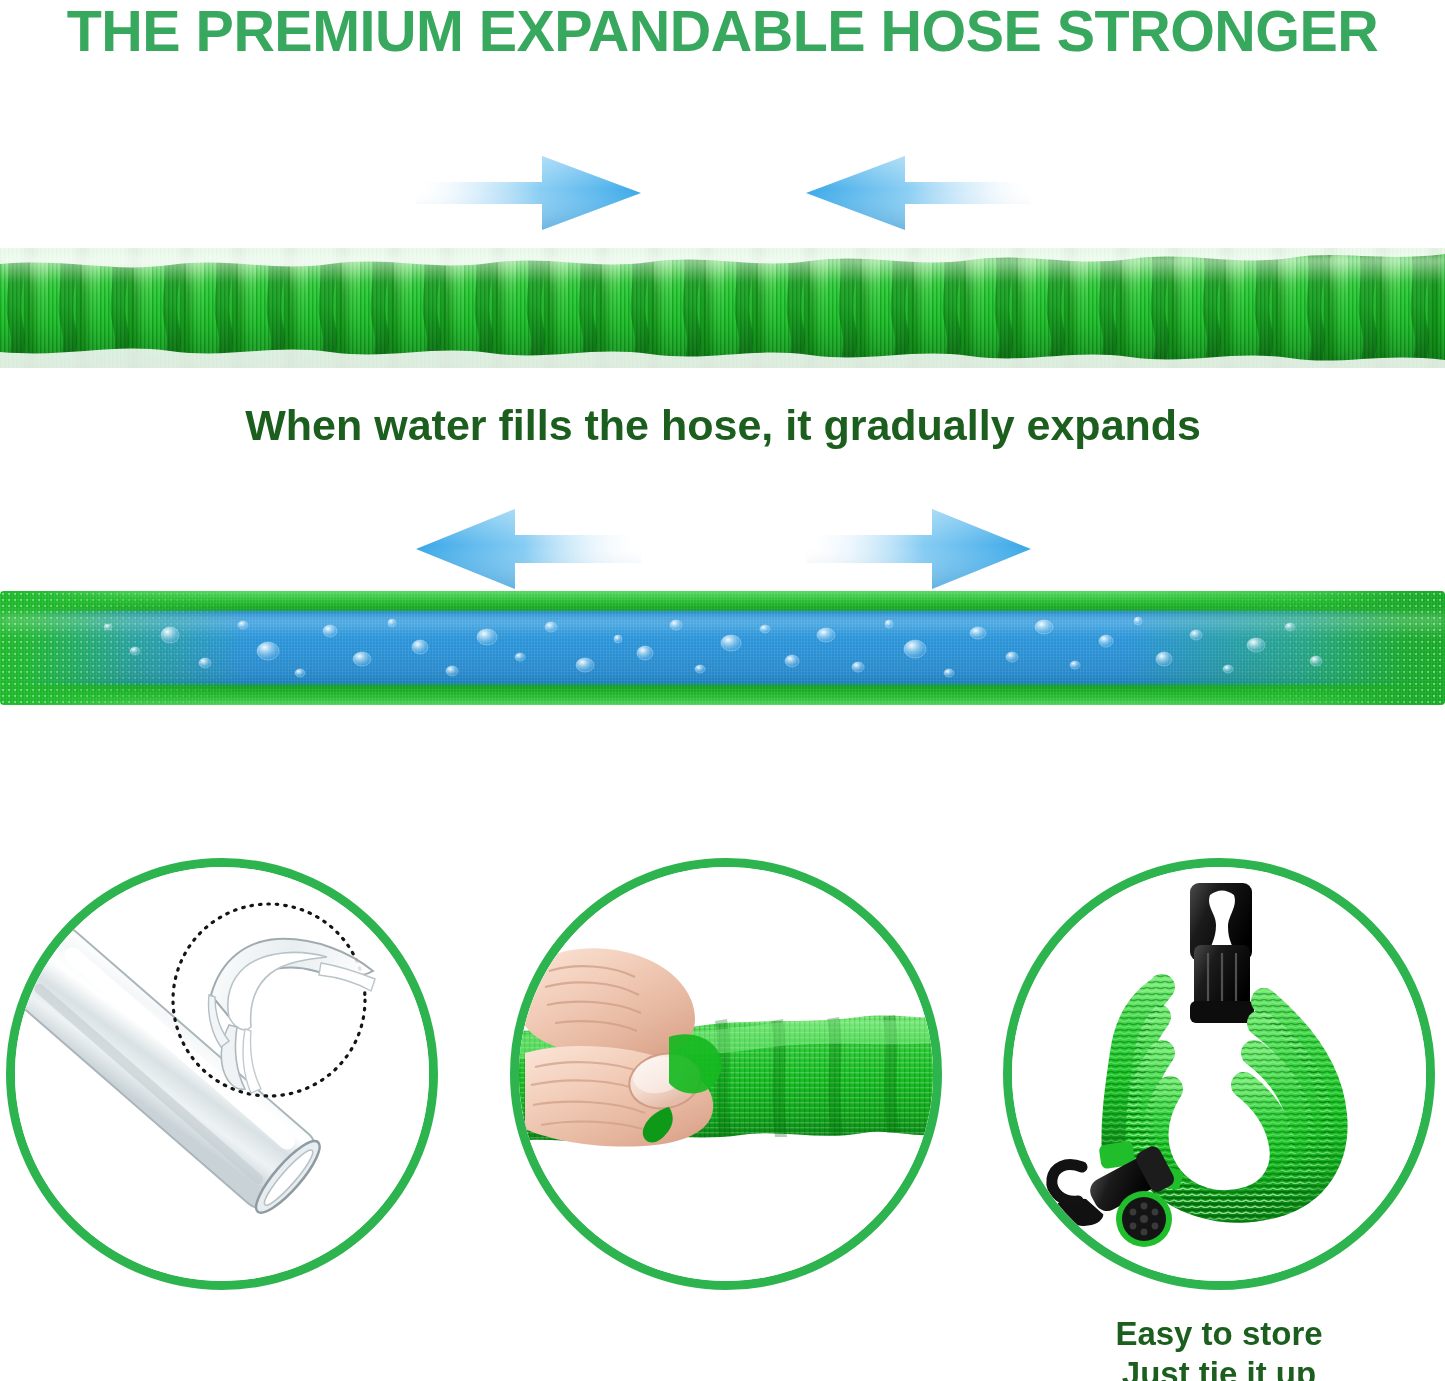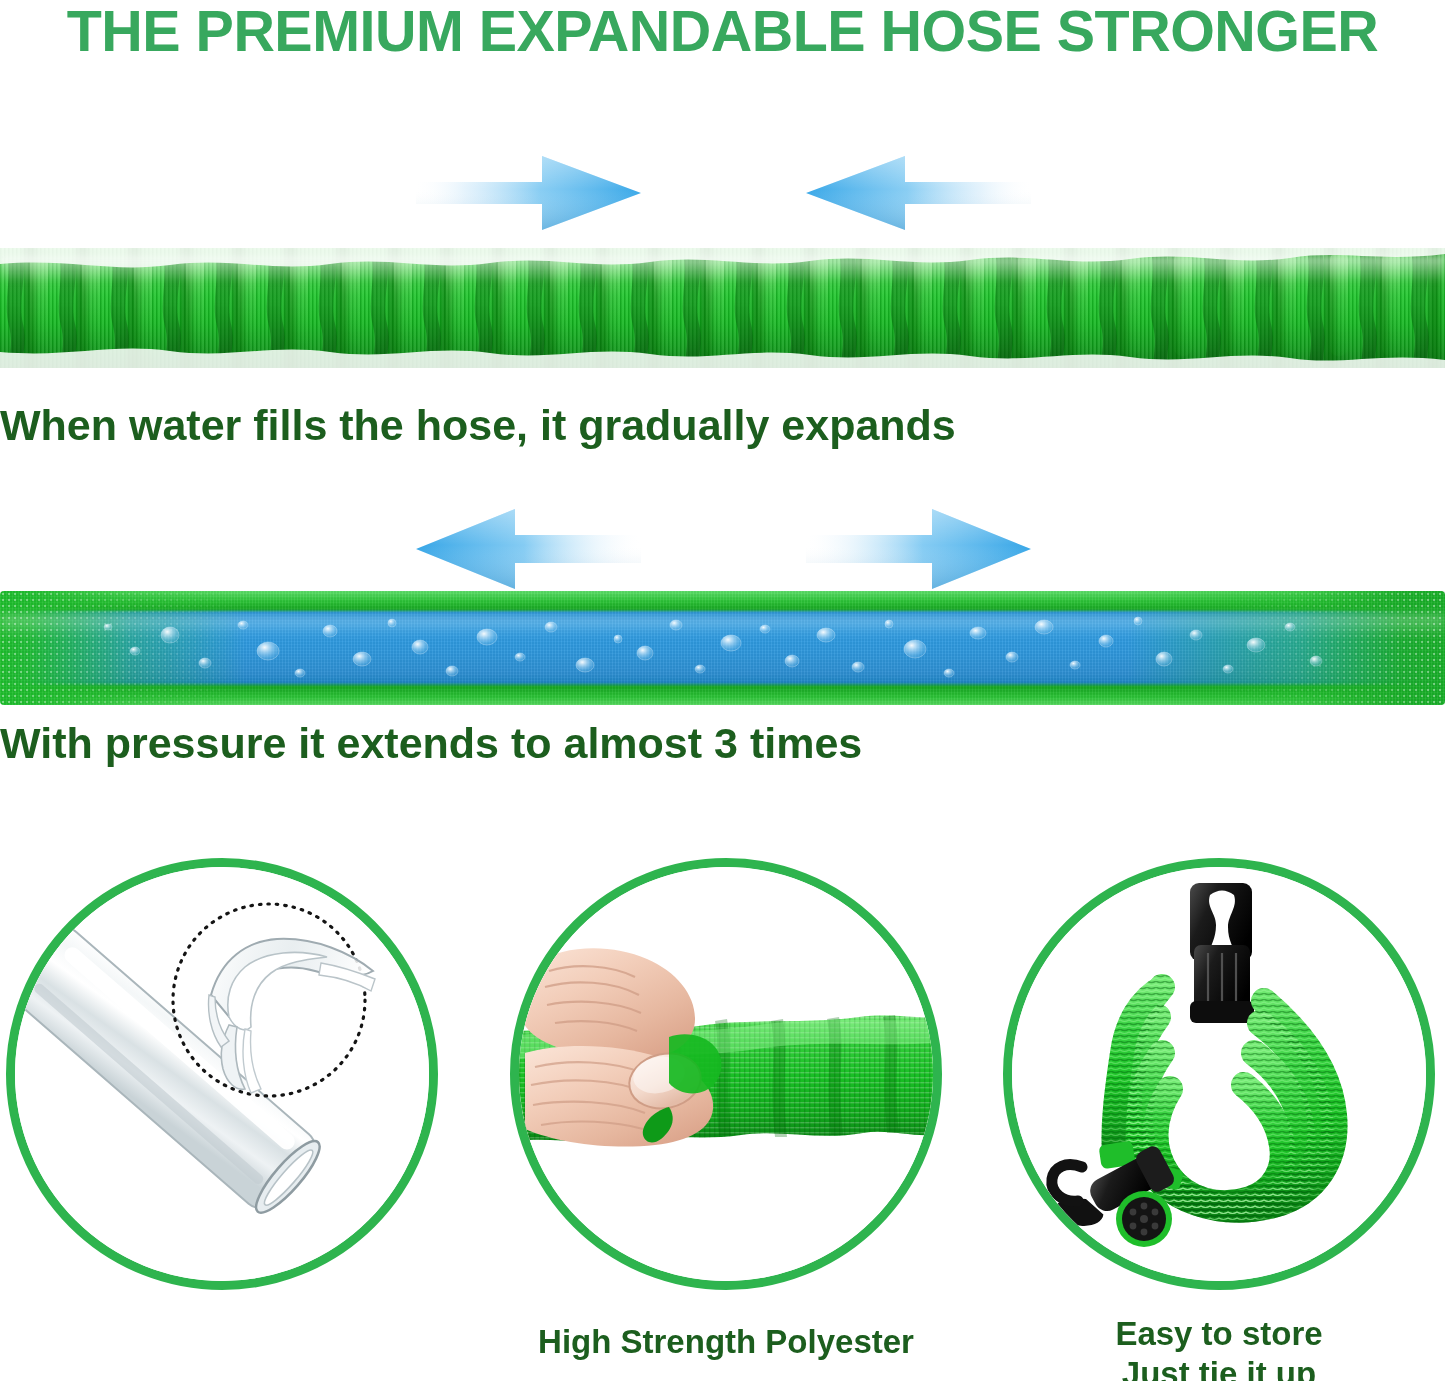--- a/index.html
+++ b/index.html
@@ -35,21 +35,21 @@
     color: #38a85e;
     transform: scaleX(0.99);
     white-space: nowrap;
   }
 
   
   .caption {
     position: absolute;
     left: 0;
     width: 1201px;
-    text-align: left;
+    text-align: right;
     font-family: "Liberation Sans", sans-serif;
     font-weight: 700;
     font-size: 43px;
     line-height: 50px;
     color: #1c5e1e;
     white-space: nowrap;
   }
   .caption-1 { top: 400px; }
   .caption-2 { top: 718px; }
 
@@ -472,21 +472,20 @@
           <ellipse cx="1256" cy="54" rx="9" ry="7"></ellipse>
           <ellipse cx="1290" cy="36" rx="5" ry="4"></ellipse>
           <ellipse cx="1316" cy="70" rx="6" ry="5"></ellipse>
           <ellipse cx="135" cy="60" rx="5" ry="4"></ellipse>
           <ellipse cx="108" cy="36" rx="4" ry="3"></ellipse>
         </g>
       </svg>
     </div>
   </div>
 
-  <div class="caption caption-2">With pressure it extends to almost 3 times</div>
 
   <div class="feature feature-1">
     <div class="ring"></div>
     <div class="clip">
       <svg class="svg-fill" viewBox="0 0 414 414" preserveAspectRatio="xMidYMid slice">
         <defs>
           <linearGradient id="tubeG" x1="0" y1="0" x2="0.35" y2="1">
             <stop offset="0%" stop-color="#ffffff"></stop>
             <stop offset="18%" stop-color="#f4f7f8"></stop>
             <stop offset="38%" stop-color="#ffffff"></stop>
@@ -609,21 +608,20 @@
         <ellipse cx="146" cy="214" rx="36" ry="27" transform="rotate(-12 146 214)" fill="url(#nailG)" stroke="#cf9d86" stroke-width="2"></ellipse>
         <ellipse cx="140" cy="208" rx="26" ry="18" transform="rotate(-12 140 208)" fill="#ffffff" opacity="0.45"></ellipse>
 
         <path d="M150 170 C166 164 186 168 196 180 C206 192 204 210 192 220
                  C180 230 160 228 150 216 Z" fill="#16b821" opacity="0.92"></path>
         <path d="M150 240 C158 252 152 264 142 272 C134 278 126 276 124 268
                  C122 258 134 244 150 240 Z" fill="#0e9a18"></path>
       </svg>
     </div>
   </div>
-  <div class="feature-label label-2">High Strength Polyester</div>
 
   <div class="feature feature-3">
     <div class="ring"></div>
     <div class="clip">
       <svg class="svg-fill" viewBox="0 0 414 414" preserveAspectRatio="xMidYMid slice">
         <defs>
           <linearGradient id="coilG" x1="0" y1="0" x2="0" y2="1">
             <stop offset="0%" stop-color="#74ea74"></stop>
             <stop offset="25%" stop-color="#3ad343"></stop>
             <stop offset="55%" stop-color="#1cc226"></stop>

